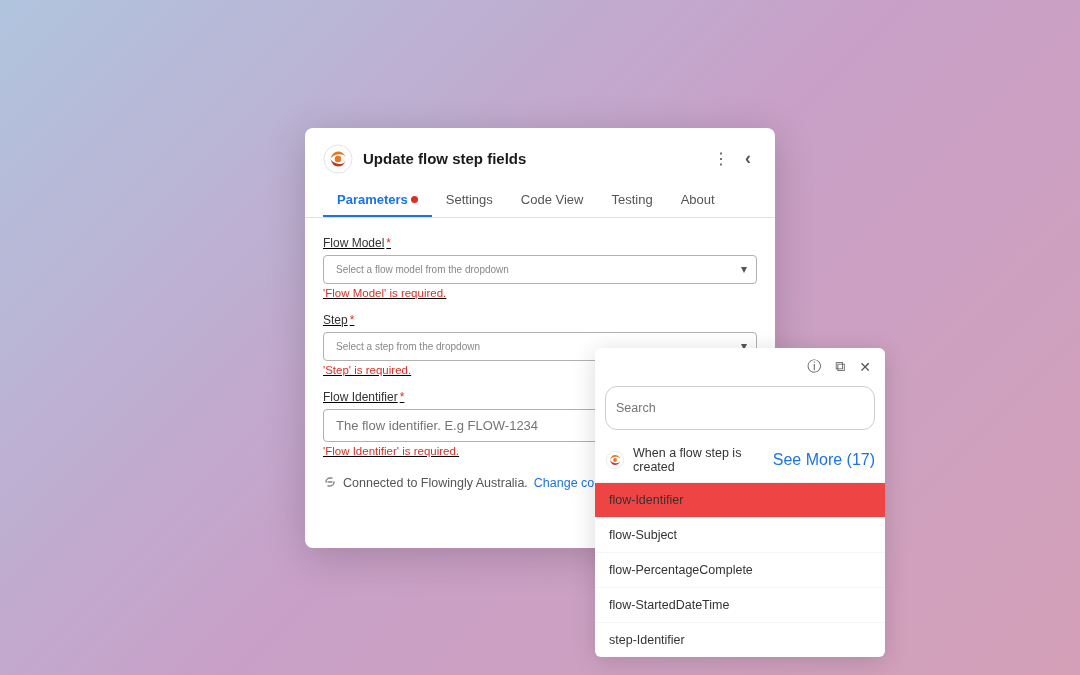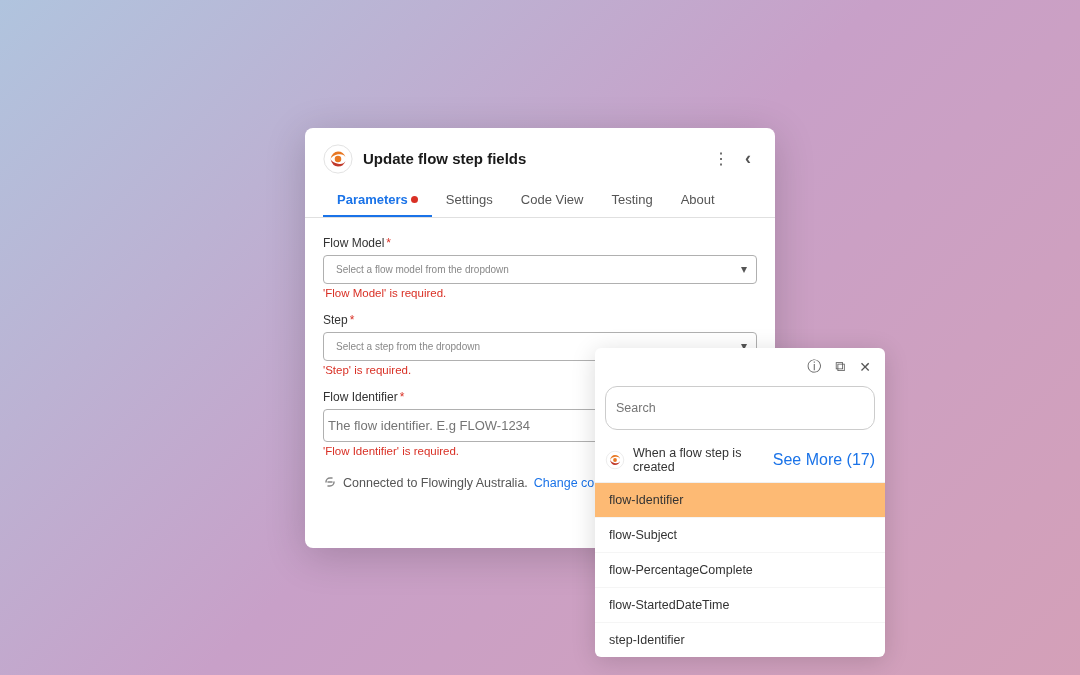--- a/index.html
+++ b/index.html
@@ -99,20 +99,21 @@
       position: relative;
       top: -1px;
     }
 
     .modal-body {
       padding: 18px 18px 18px 18px;
     }
 
     .field-group {
       margin-bottom: 14px;
+      text-decoration: underline;
     }
 
     .field-label {
       font-size: 12px;
       color: #333;
       margin-bottom: 5px;
       display: flex;
       align-items: center;
       gap: 2px;
     }
@@ -146,21 +147,21 @@
       transform: translateY(-50%);
       pointer-events: none;
       color: #555;
       font-size: 12px;
     }
 
     .field-input {
       width: 100%;
       border: 1px solid #b0b0b0;
       border-radius: 4px;
-      padding: 8px 4px;
+      padding: 8px 12px;
       font-size: 13px;
       color: #888;
       outline: none;
     }
 
     .field-error {
       color: #d93025;
       font-size: 11.5px;
       margin-top: 3px;
     }
@@ -273,21 +274,21 @@
 
     .dynamic-item {
       padding: 10px 14px;
       font-size: 12.5px;
       color: #333;
       cursor: pointer;
       border-bottom: 1px solid #f5f5f5;
     }
 
     .dynamic-item.highlighted {
-      background: #fdba74;
+      background: #ef4444;
     }
 
     .dynamic-item:last-child { border-bottom: none; }
   </style>
 </head>
 <body>
 
 <div class="modal-container">
 
   <div class="modal-header">

